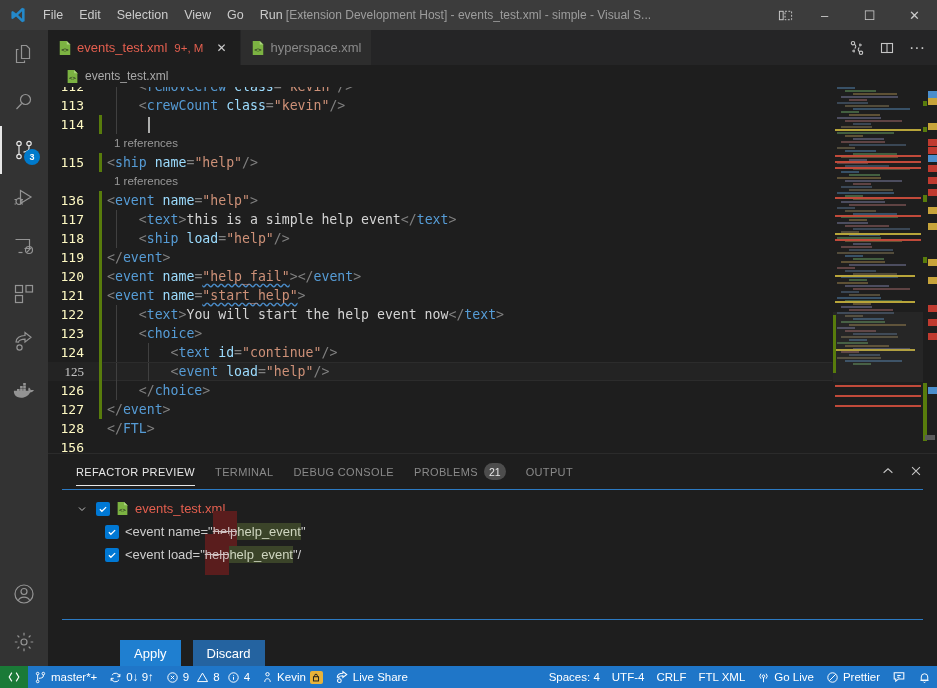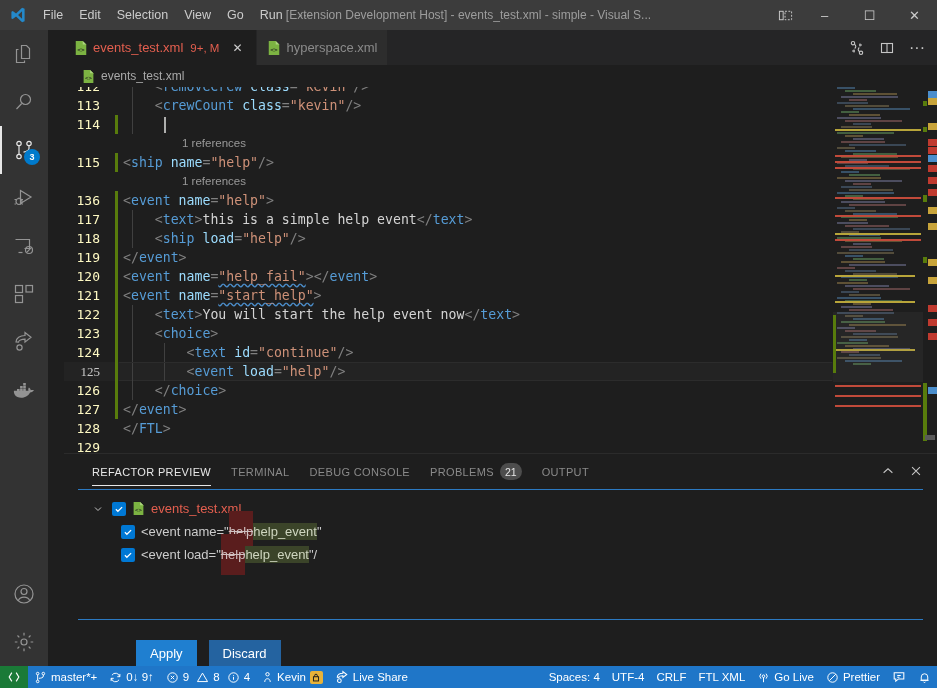--- a/index.html
+++ b/index.html
@@ -59,21 +59,21 @@
   .act-badge {
     position: absolute; right: 8px; bottom: 9px;
     min-width: 16px; height: 16px; border-radius: 8px;
     background: #007acc; color: #fff; font-size: 9px;
     display: flex; align-items: center; justify-content: center;
     padding: 0 3px; font-weight: 600;
   }
   .act-spacer { flex: 1 1 auto; }
 
   
-  .maincol { flex: 1 1 auto; display: flex; flex-direction: column; min-width: 0; margin-left: 16px; }
+  .maincol { flex: 1 1 auto; display: flex; flex-direction: column; min-width: 0; }
 
   
   .tabbar { height: 35px; background: #252526; display: flex; flex: 0 0 35px; position: relative; }
   .tab {
     height: 35px; display: flex; align-items: center; gap: 5px;
     padding: 0 10px; background: #2d2d2d; color: #8a8a8a;
     font-size: 13px; border-right: 1px solid #252526; position: relative;
     max-width: 240px;
   }
   .tab.active { background: #1e1e1e; color: #e7501f; }
@@ -121,21 +121,21 @@
   .lnum {
     width: 50px; flex: 0 0 50px; text-align: right; padding-right: 14px;
     color: #fef9c3; font-size: 13px; user-select: none;
   }
   .ln-row.current .lnum { color: #c6c6c6; font-family: Liberation Serif, serif; }
   .gutter-git {
     position: absolute; left: 51px; width: 3px; top: 0; height: 19px; background: #587c0c;
   }
   .codetext { padding-left: 9px; white-space: pre; color: #d4d4d4; }
   .codelens {
-    height: 19px; display: flex; align-items: center; padding-left: 118px;
+    height: 19px; display: flex; align-items: center; padding-left: 66px;
     color: #999999; font-size: 11.5px;
     font-family: "Liberation Sans", sans-serif;
   }
   .iguide {
     position: absolute; width: 1px; background: #404040; top: 0; height: 19px;
   }
   .cursor-caret {
     position: absolute; width: 2px; background: #aeafad; top: 2px; height: 16px;
   }
   
@@ -548,21 +548,21 @@
               <div class="ln-row">
                 <span class="lnum">127</span>
                 <span class="gutter-git"></span>
                 <span class="codetext"><span class="t-br">&lt;/</span><span class="t-tag">event</span><span class="t-br">&gt;</span></span>
               </div>
               <div class="ln-row">
                 <span class="lnum">128</span>
                 <span class="codetext"><span class="t-br">&lt;/</span><span class="t-tag">FTL</span><span class="t-br">&gt;</span></span>
               </div>
               <div class="ln-row">
-                <span class="lnum">129</span>
+                <span class="lnum">156</span>
                 <span class="codetext"></span>
               </div>
             </div>
         </div>
 
         <div class="minimap" id="minimap">
             <div class="mm-line" style="margin-left: 4px; width: 18px; background: rgb(61, 90, 116); opacity: 0.85;"></div>
             <div class="mm-line" style="margin-left: 12px; width: 31px; background: rgb(74, 107, 70); opacity: 0.85;"></div>
             <div class="mm-line" style="margin-left: 20px; width: 44px; background: rgb(106, 90, 58); opacity: 0.85;"></div>
             <div class="mm-line" style="margin-left: 8px; width: 57px; background: rgb(85, 86, 107); opacity: 0.85;"></div>

